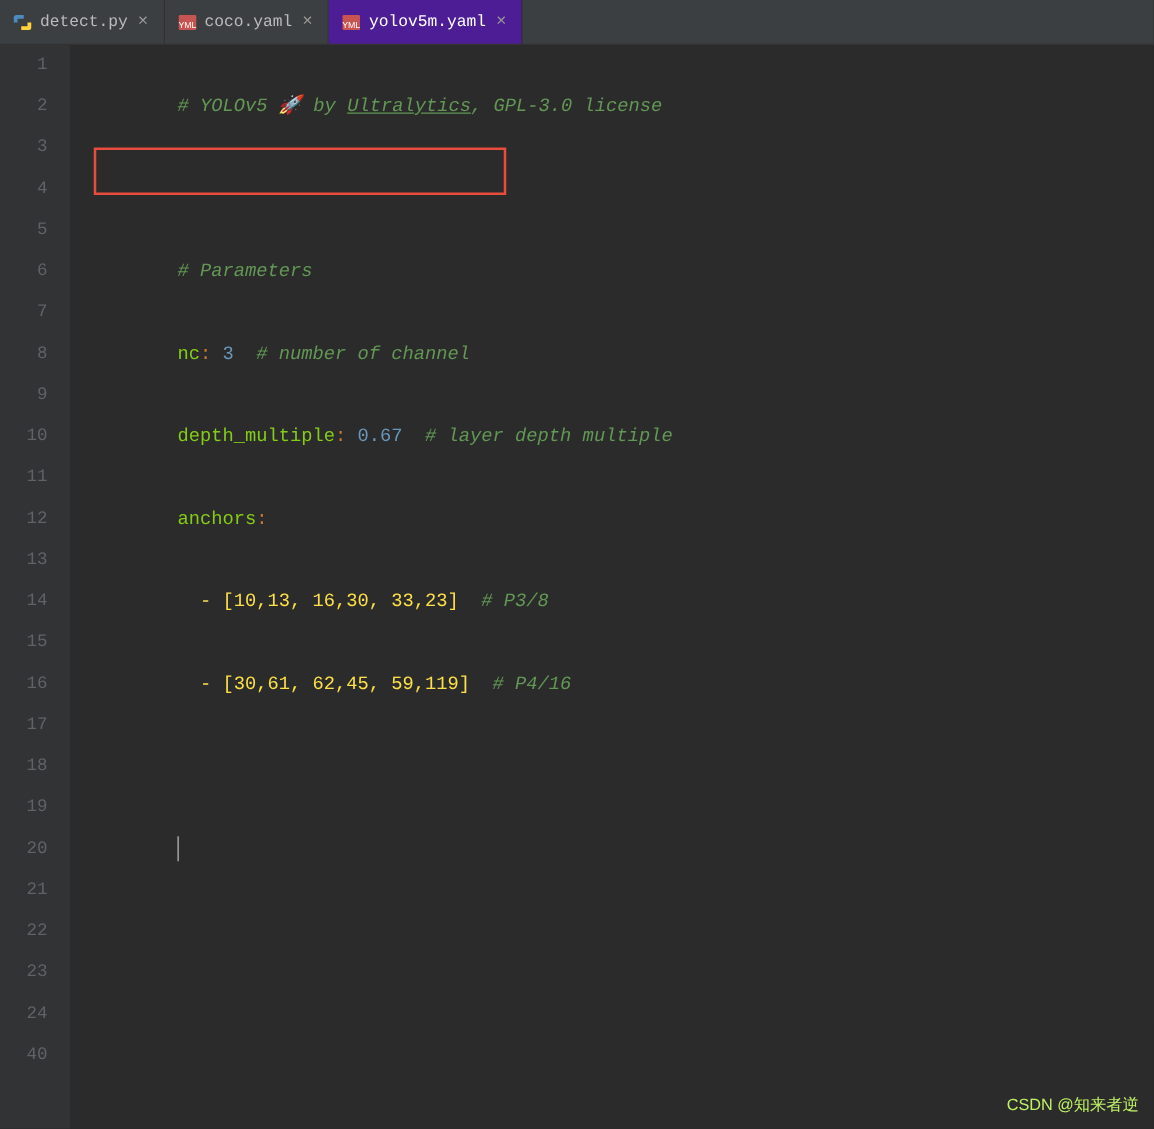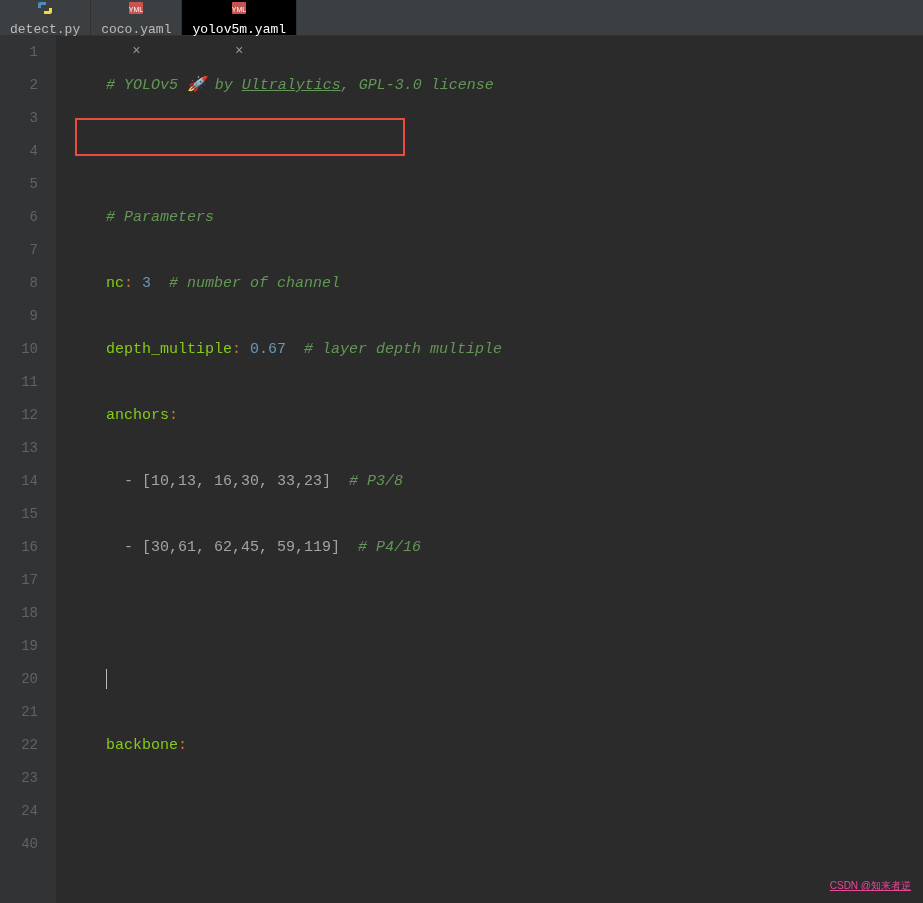--- a/index.html
+++ b/index.html
@@ -21,24 +21,23 @@
 }
 .tab {
   display: flex;
   align-items: center;
   padding: 0 10px;
   gap: 6px;
   border-right: 1px solid #323232;
   cursor: pointer;
   color: #bbbbbb;
   font-size: 13px;
-  flex-direction: column;
 }
 .tab.active {
-  background: #000000;
+  background: #4c1d95;
   color: #ffffff;
 }
 .tab .close {
   color: #999;
   font-size: 14px;
   padding: 0 2px;
 }
 .tab-icon { width: 16px; height: 16px; display: inline-flex; }
 .editor {
   display: flex;
@@ -57,36 +56,36 @@
   position: relative;
 }
 .gutter-line { height: 33px; }
 .code {
   flex: 1;
   padding-left: 50px;
   line-height: 33px;
   white-space: pre;
   position: relative;
 }
-.code-line { height: 33px; }
+.code-line { height: 33px; margin-left: 36px; }
 .highlight-box {
   position: absolute;
   border: 2px solid #e74c3c;
   left: 75px;
   top: 82px;
   width: 330px;
   height: 38px;
   pointer-events: none;
 }
 .c-comment { color: #629755; font-style: italic; }
 .c-key { color: #84cc16; }
 .c-colon { color: #cc7832; }
 .c-num { color: #6897bb; }
 .c-link { color: #629755; font-style: italic; text-decoration: underline; }
-.c-bracket { color: #a3a3a3; }
+.c-bracket { color: #fde047; }
 .cursor {
   display: inline-block;
   width: 1px;
   height: 20px;
   background: #bbbbbb;
   vertical-align: middle;
 }
 .left-strip {
   position: absolute;
   left: 0;
@@ -99,24 +98,23 @@
   position: absolute;
   left: 0;
   width: 14px;
   height: 33px;
   background: #214283;
 }
 .watermark {
   position: absolute;
   right: 12px;
   bottom: 10px;
-  color: #ec4899;
-  font-size: 10px;
+  color: #bef264;
+  font-size: 13px;
   font-family: sans-serif;
-  text-decoration: underline;
 }
 </style>
 </head>
 <body>
 
 <div class="tabs">
   <div class="tab">
     <span class="tab-icon">
       <svg viewBox="0 0 16 16">
           <rect width="16" height="16" fill="none"></rect>
@@ -187,21 +185,20 @@
 <div class="code-line"><span class="c-comment"><span># YOLOv5 🚀 by </span><span class="c-link">Ultralytics</span><span>, GPL-3.0 license</span></span></div>
 <div class="code-line"></div>
 <div class="code-line"><span class="c-comment"># Parameters</span></div>
 <div class="code-line"><span class="c-key">nc</span><span class="c-colon">: </span><span class="c-num">3</span>  <span class="c-comment"># number of channel</span></div>
 <div class="code-line"><span class="c-key">depth_multiple</span><span class="c-colon">: </span><span class="c-num">0.67</span>  <span class="c-comment"># layer depth multiple</span></div>
 <div class="code-line"><span class="c-key">anchors</span><span class="c-colon">:</span></div>
 <div class="code-line">  <span class="c-bracket">- [10,13, 16,30, 33,23]</span>  <span class="c-comment"># P3/8</span></div>
 <div class="code-line">  <span class="c-bracket">- [30,61, 62,45, 59,119]</span>  <span class="c-comment"># P4/16</span></div>
 <div class="code-line"></div>
 <div class="code-line"><span class="cursor"></span></div>
-<div class="code-line"><span class="c-key">backbone</span><span class="c-colon">:</span></div>
 
 
 
 
 
 
 
 
 
 

